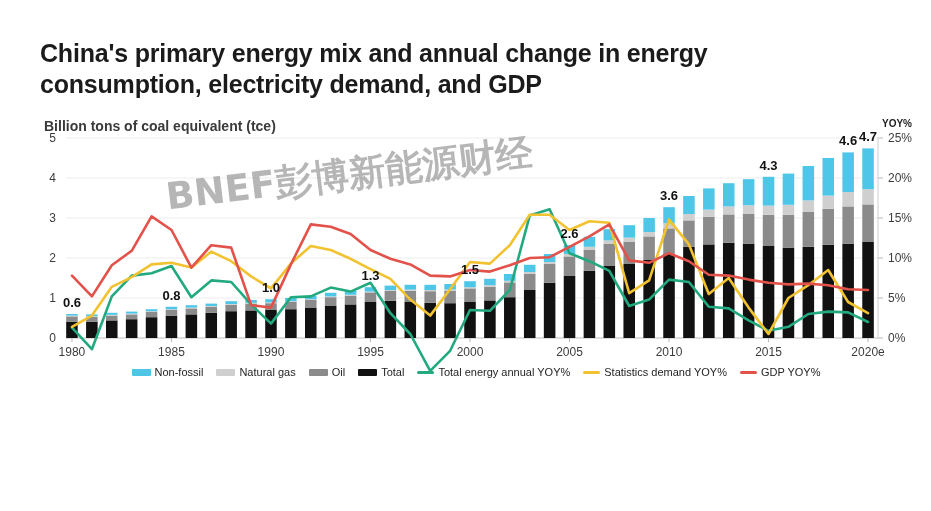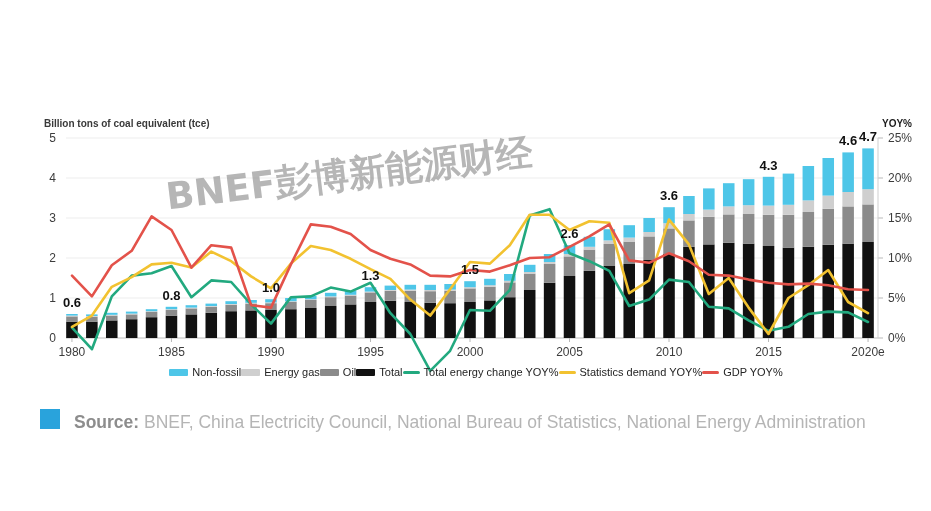--- a/index.html
+++ b/index.html
@@ -16,39 +16,39 @@
     position:absolute;left:40px;top:38px;width:790px;
     font-size:25px;line-height:31px;font-weight:bold;color:#1b1b1b;
     letter-spacing:-0.2px;
   }
 
   .chart-wrap{position:absolute;left:36px;top:120px;width:880px;height:275px;}
   .chart-wrap svg{display:block;}
 
   .unit-label{
     position:absolute;left:8px;top:-2px;
-    font-size:10px;font-weight:bold;color:#3a3a3a;
+    font-size:14px;font-weight:bold;color:#3a3a3a;
   }
   .yoy-label{
     position:absolute;right:4px;top:-2px;
     font-size:10px;font-weight:bold;color:#1b1b1b;text-align:right;
   }
 
   .watermark{
     position:absolute;left:165px;top:150px;
     font-size:37px;font-weight:bold;color:#9a9a9a;
     opacity:.72;transform:rotate(-7deg);
     white-space:nowrap;pointer-events:none;
     font-family:"DejaVu Sans", sans-serif;
   }
 
   .legend{
     position:absolute;left:36px;top:366px;width:880px;
     display:flex;justify-content:center;align-items:center;
-    flex-wrap:nowrap;
+    gap:13px;flex-wrap:nowrap;
   }
   .legend-item{display:flex;align-items:center;gap:4px;white-space:nowrap;}
   .swatch{width:19px;height:7px;border-radius:1px;flex:none;}
   .swatch.line{height:3px;width:17px;border-radius:2px;}
   .legend-label{font-size:11px;color:#242424;}
 
   .source{
     position:absolute;left:40px;top:405px;width:860px;
     display:flex;align-items:flex-start;gap:14px;
   }
@@ -57,20 +57,21 @@
     font-size:17.5px;line-height:34px;color:#b5b5b5;
     font-weight:300;
   }
   .source-text b{color:#8d8d8d;font-weight:bold;}
 </style>
 </head>
 <body>
 
 <div class="page">
 
+  <div class="title">China's primary energy mix and annual change in energy consumption, electricity demand, and GDP</div>
 
   <div class="chart-wrap">
     <div class="unit-label">Billion tons of coal equivalent (tce)</div>
     <div class="yoy-label">YOY%</div>
     <svg id="chart-svg" width="880" height="255" viewBox="0 0 880 255">
         <line x1="30" y1="218" x2="842" y2="218" stroke="#bdbdbd" stroke-width="1"></line>
         <text x="20" y="222" text-anchor="end" font-size="12" fill="#3c3c3c" font-family="&quot;Liberation Sans&quot;, sans-serif">0</text>
         <line x1="30" y1="178" x2="842" y2="178" stroke="#ededed" stroke-width="1"></line>
         <text x="20" y="182" text-anchor="end" font-size="12" fill="#3c3c3c" font-family="&quot;Liberation Sans&quot;, sans-serif">1</text>
         <line x1="30" y1="138" x2="842" y2="138" stroke="#ededed" stroke-width="1"></line>
@@ -294,44 +295,38 @@
 
   <div class="watermark">BNEF彭博新能源财经</div>
 
   <div class="legend" id="legend">
       <div class="legend-item">
         <span class="swatch" style="background: rgb(78, 198, 232);"></span>
         <span class="legend-label">Non-fossil</span>
       </div>
       <div class="legend-item">
         <span class="swatch" style="background: rgb(207, 207, 207);"></span>
-        <span class="legend-label">Energy gas</span>
+        <span class="legend-label">Natural gas</span>
       </div>
       <div class="legend-item">
         <span class="swatch" style="background: rgb(139, 139, 139);"></span>
         <span class="legend-label">Oil</span>
       </div>
       <div class="legend-item">
         <span class="swatch" style="background: rgb(17, 17, 17);"></span>
         <span class="legend-label">Total</span>
       </div>
       <div class="legend-item">
         <span class="swatch line" style="background: rgb(34, 169, 127);"></span>
-        <span class="legend-label">Total energy change YOY%</span>
+        <span class="legend-label">Total energy annual YOY%</span>
       </div>
       <div class="legend-item">
         <span class="swatch line" style="background: rgb(242, 194, 48);"></span>
         <span class="legend-label">Statistics demand YOY%</span>
       </div>
       <div class="legend-item">
         <span class="swatch line" style="background: rgb(227, 82, 74);"></span>
         <span class="legend-label">GDP YOY%</span>
       </div>
     </div>
 
-  <div class="source">
-    <div class="source-mark"></div>
-    <div class="source-text">
-      <b>Source:</b><span> BNEF, China Electricity Council, National Bureau of Statistics, National Energy Administration</span>
-    </div>
-  </div>
 
 </div>
 
 </body></html>

